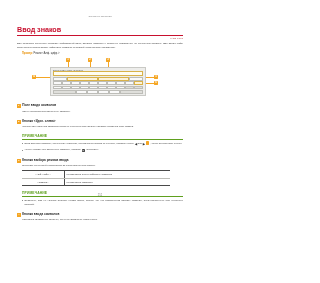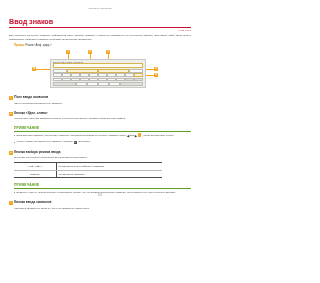--- a/index.html
+++ b/index.html
@@ -2,21 +2,21 @@
 <html><head>
 <meta charset="utf-8">
 <style>
   * { box-sizing: border-box; margin: 0; padding: 0; }
   html, body {
     width: 200px; height: 283px;
     background: #ffffff;
     font-family: "Liberation Sans", sans-serif;
     overflow: hidden;
   }
-  .page { position: relative; width: 200px; height: 206px; padding: 0; }
+  .page { position: relative; width: 200px; height: 206px; padding: 8px; }
 
   
   .breadcrumb {
     text-align: center;
     font-size: 2.4px;
     color: #7a7a7a;
     letter-spacing: .02px;
     padding-top: 7px;
   }
   .title-wrap { margin: 8px 9px 0 9px; }

